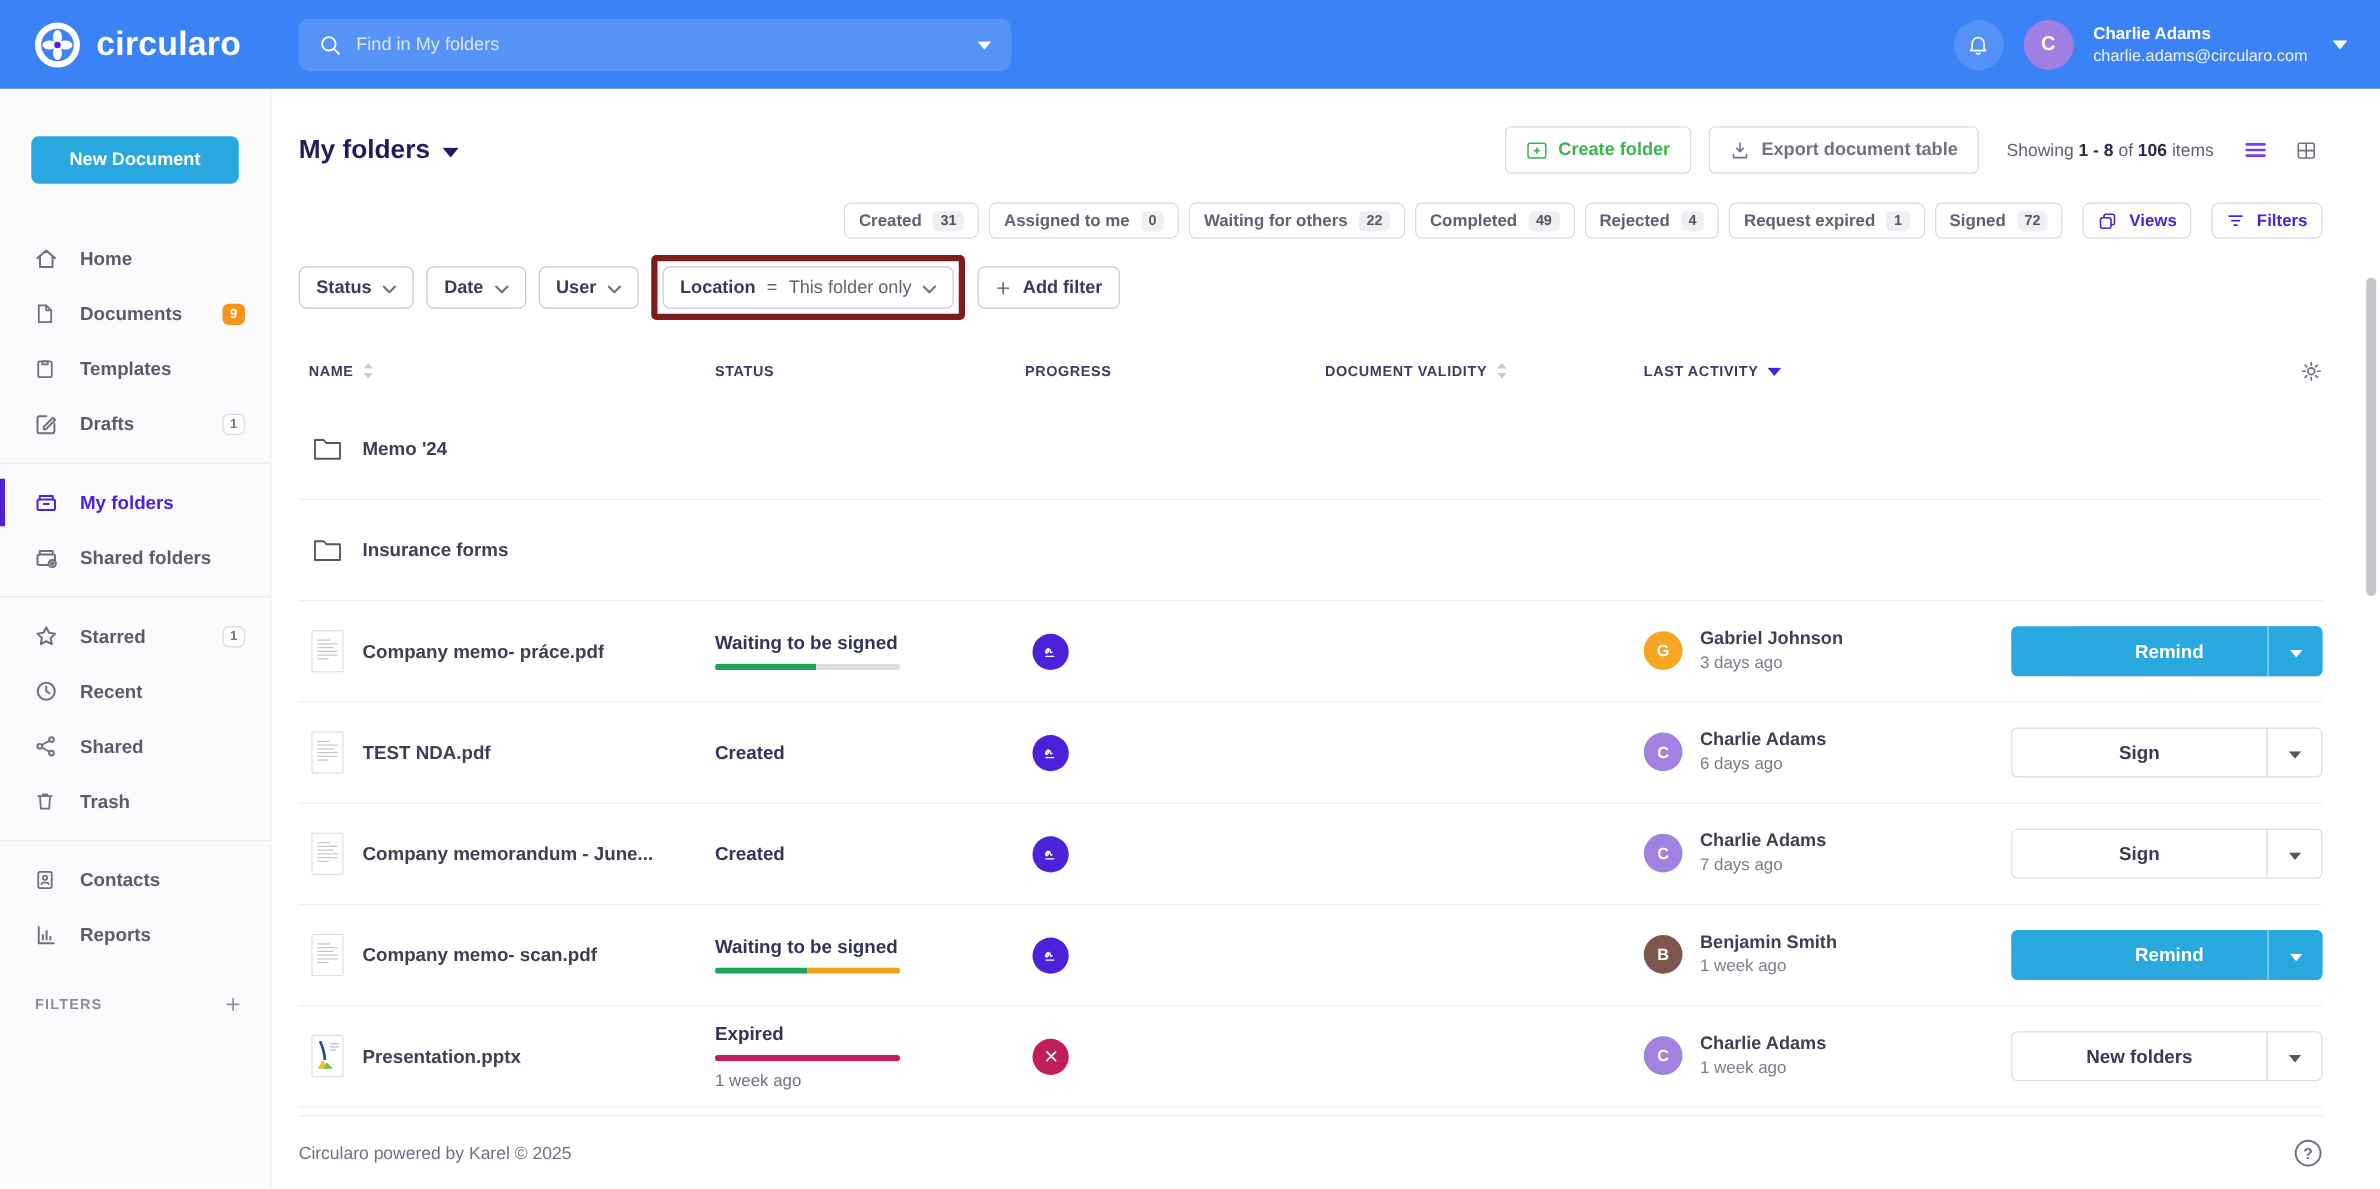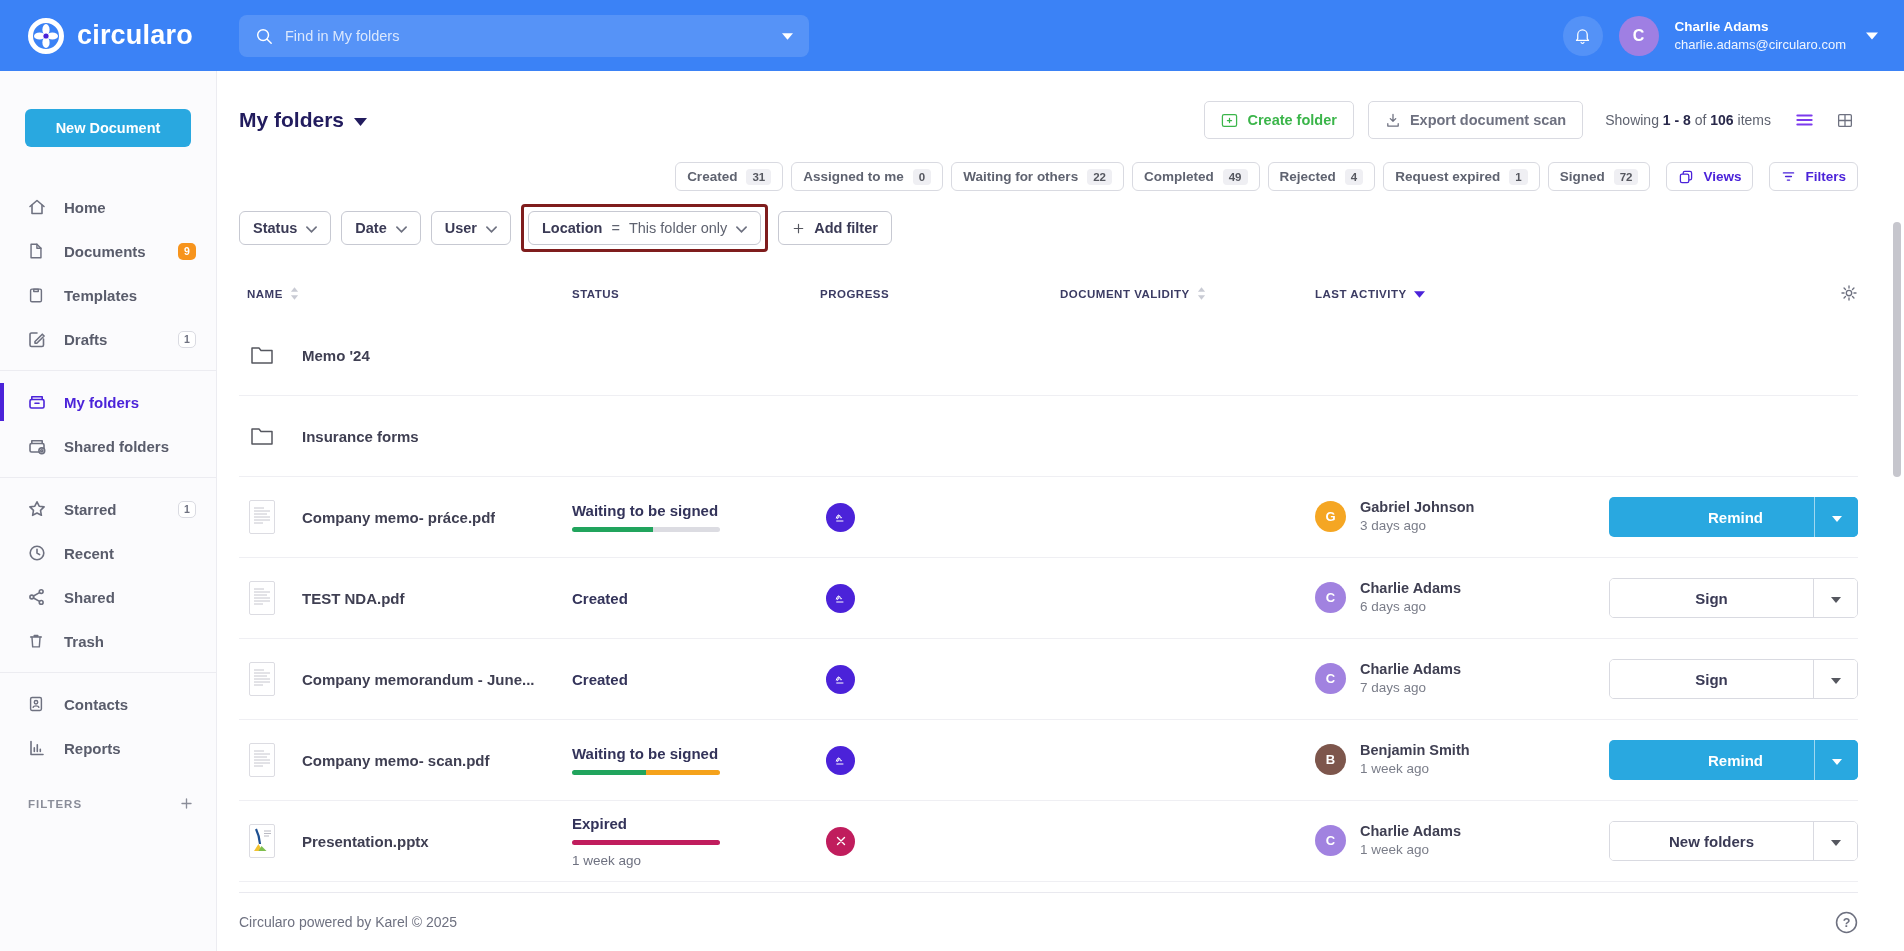--- a/index.html
+++ b/index.html
@@ -55,34 +55,34 @@
 
   .chips-row { margin-top:23px; display:flex; justify-content:flex-end; align-items:center; gap:8px; }
   .chip { height:29px; border:1px solid #D9DAE1; border-radius:6px; background:#fff; display:flex; align-items:center; gap:9px; padding:0 11px; font-size:13.5px; color:#5F6370; font-weight:600; }
   .chip-count { background:#EFEFF3; border-radius:4px; font-size:11.5px; padding:2px 6px; color:#55575F; font-weight:600;text-align:center; }
   .chip.purple { color:#4B23D9; font-weight:700; margin-left:8px; }
   .chip.purple .c-icon { display:flex; color:#4B23D9; }
 
   .filters-bar { margin-top:13px; display:flex; align-items:center; gap:10px; }
   .fbtn { height:34px; border:1px solid #C7C9D2; border-radius:6px; background:#fff; padding:0 13px; display:flex; align-items:center; gap:9px; font-size:14.5px; color:#3A3A55; font-weight:700; }
   .fbtn .chev { color:#6E7180; display:flex; margin-top:2px; }
-  .loc-highlight { border:3px solid #7f1d1d; border-radius:4px; padding:4px; display:flex; }
+  .loc-highlight { border:5px solid #7f1d1d; border-radius:4px; padding:4px; display:flex; }
   .loc-op { color:#5F6370; font-weight:400; }
   .loc-val { color:#5F6370; font-weight:400; }
   .fbtn .plus { display:flex; color:#55575F; }
 
   
   .grid-cols { display:grid; grid-template-columns:333px 248px 240px 255px 294px 1fr; align-items:center; }
   .thead { margin-top:26px; height:32px; color:#3B3B63; font-size:11.5px; font-weight:700; letter-spacing:.5px; }
   .th { display:flex; align-items:center; gap:7px; cursor:pointer; }
   .th:first-child { padding-left:8px; }
   .th-gear { justify-self:end; background:none; border:none; display:flex; color:#6E7180; }
   .tbody { margin-top:5px; }
   .trow { height:81px; border-bottom:1px solid #EFEFF3; }
-  .name-cell { display:flex; align-items:center; gap:25px; padding-left:8px; }
+  .name-cell { display:flex; align-items:center; gap:13px; padding-left:8px; }
   .row-icon { width:30px; display:flex; justify-content:center; color:#55575F; }
   .row-name { font-size:15px; color:#3F3F52; font-weight:600; cursor:pointer; white-space:nowrap; overflow:hidden; text-overflow:ellipsis; max-width:235px; }
   .status-label { font-size:15px; font-weight:700; color:#33335A; }
   .status-bar { width:148px; height:5px; border-radius:3px; overflow:hidden; display:flex; margin-top:8px; }
   .status-bar span { height:100%; }
   .status-sub { font-size:13.5px; color:#6E7180; margin-top:8px; }
   .pcircle { width:29px; height:29px; border-radius:50%; display:flex; align-items:center; justify-content:center; margin-left:6px; }
   .activity-cell { display:flex; align-items:center; gap:14px; }
   .avatar-sm { width:31px; height:31px; border-radius:50%; color:#fff; font-size:13px; font-weight:700; display:flex; align-items:center; justify-content:center; flex:none; }
   .act-name { font-size:14.5px; color:#3F3F52; font-weight:600; line-height:1.3; }
@@ -300,21 +300,21 @@
               <rect x="1.5" y="2" width="17" height="14" rx="2"></rect>
               <path d="M10 6.5v5M7.5 9h5"></path>
             </svg>
           <span>Create folder</span>
         </button>
         <button class="hbtn gray">
           <svg width="16" height="17" viewBox="0 0 20 20" fill="none" stroke="#6E7180" stroke-width="1.6" stroke-linecap="round" stroke-linejoin="round">
               <path d="M10 2.5v8.5M10 11l-3.4-3.4M10 11l3.4-3.4"></path>
               <path d="M3.5 14v3h13v-3"></path>
             </svg>
-          <span>Export document scan</span>
+          <span>Export document table</span>
         </button>
         <span class="showing">
           <span>Showing</span>
           <b>1 - 8</b>
           <span>of</span>
           <b>106</b>
           <span>items</span>
         </span>
         <button class="view-toggle">
           <svg width="19" height="16" viewBox="0 0 20 18" stroke="#7C3AED" stroke-width="2.4" stroke-linecap="round">

